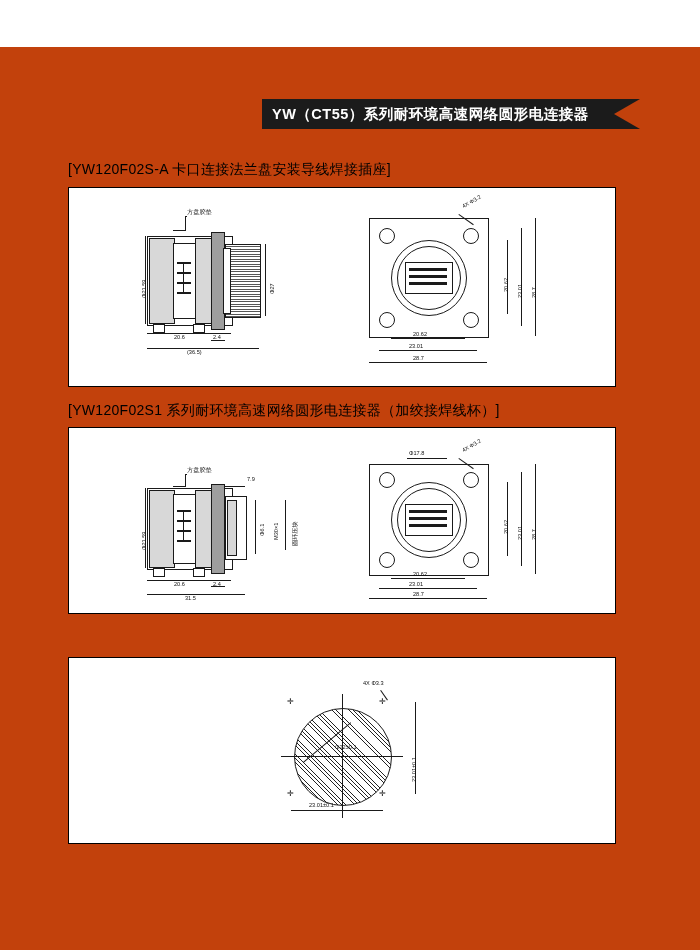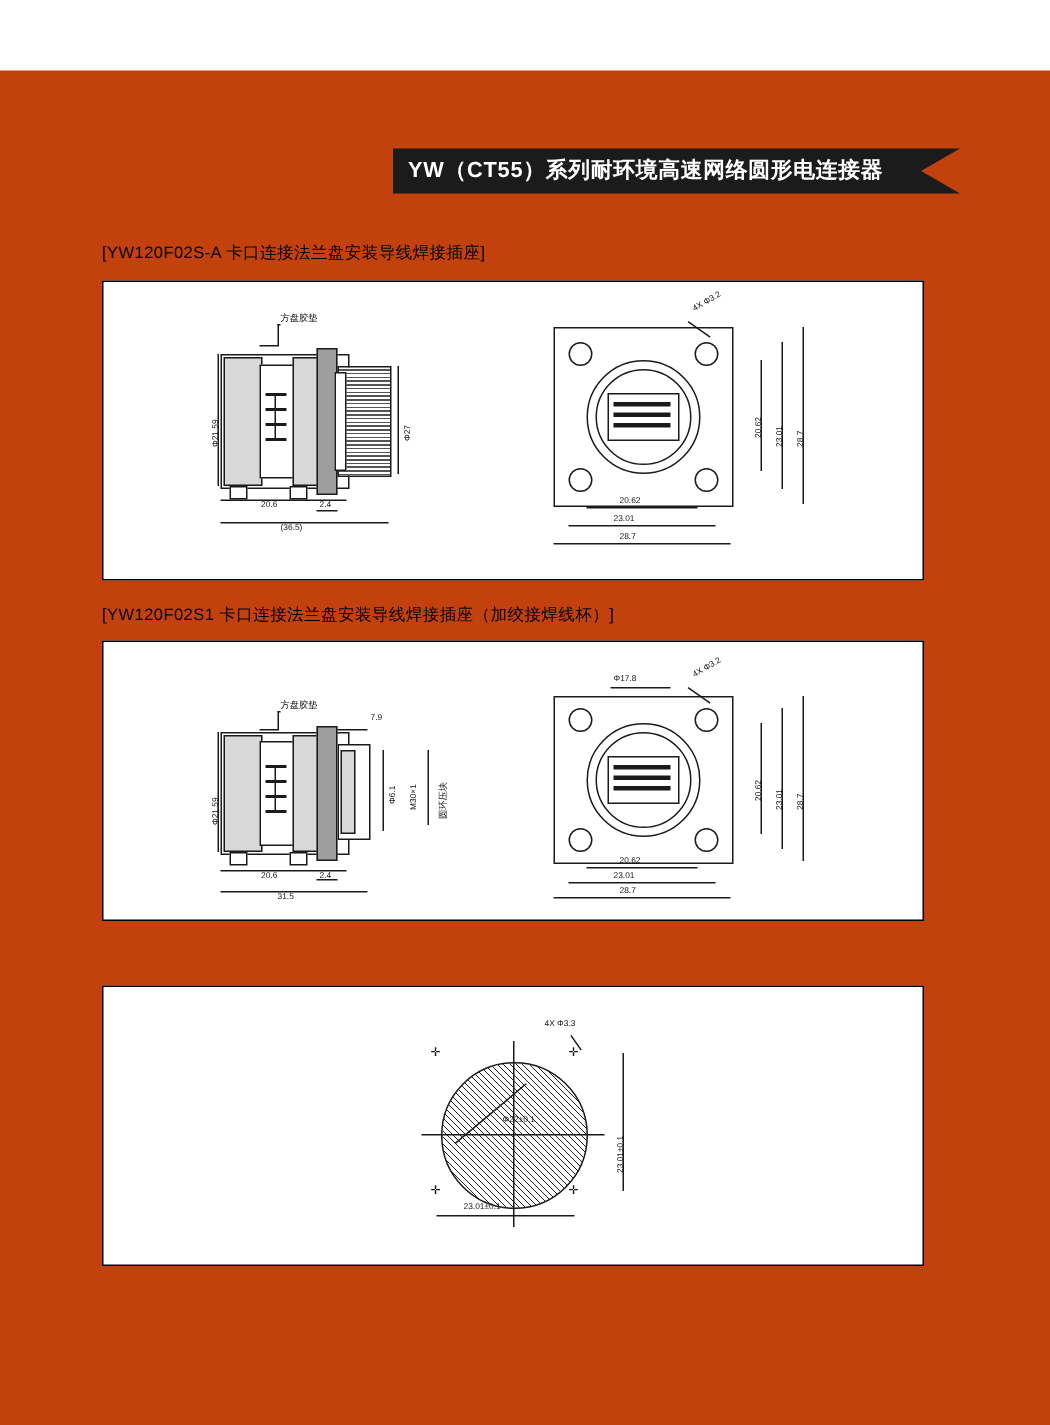--- a/index.html
+++ b/index.html
@@ -57,21 +57,21 @@
     color: #fff;
     font-size: 14.5px;
     font-weight: bold;
     letter-spacing: 0.5px;
     white-space: nowrap;
   }
 
   
   .section-label {
     position: absolute;
-    font-size: 11px;
+    font-size: 14px;
     color: #000;
     white-space: nowrap;
     letter-spacing: 0.3px;
   }
   .figure-box {
     position: absolute;
     border: 1px solid #000;
     background: #fff;
   }
 
@@ -204,21 +204,21 @@
     <div class="dimv" style="left:462px; top:110px;">28.7</div>
 
     <div class="ln h1" style="left:322px; top:150px; width:74px;"></div>
     <div class="dim" style="left:344px; top:143px;">20.62</div>
     <div class="ln h1" style="left:310px; top:162px; width:98px;"></div>
     <div class="dim" style="left:340px; top:155px;">23.01</div>
     <div class="ln h1" style="left:300px; top:174px; width:118px;"></div>
     <div class="dim" style="left:344px; top:167px;">28.7</div>
   </div>
 
-  <div class="section-label" style="left:68px; top:355px;">[YW120F02S1  卡口连接法兰盘安装导线焊接插座（加绞接焊线杯）]</div>
+  <div class="section-label" style="left:68px; top:355px;">[YW120F02S1  系列耐环境高速网络圆形电连接器（加绞接焊线杯）]</div>
 
   <div class="figure-box" style="left:68px; top:380px; width:546px; height:185px;">
 
     <div class="lbl-cn" style="left:118px; top:38px;">方盘胶垫</div>
     <div class="ln h1" style="left:116px; top:46px; width:2px;"></div>
     <div class="ln v1" style="left:116px; top:46px; height:12px;"></div>
     <div class="ln h1" style="left:104px; top:58px; width:13px;"></div>
 
     <div class="boxw" style="left:78px; top:60px; width:84px; height:80px;"></div>
     <div class="boxg" style="left:80px; top:62px; width:24px; height:76px;"></div>

